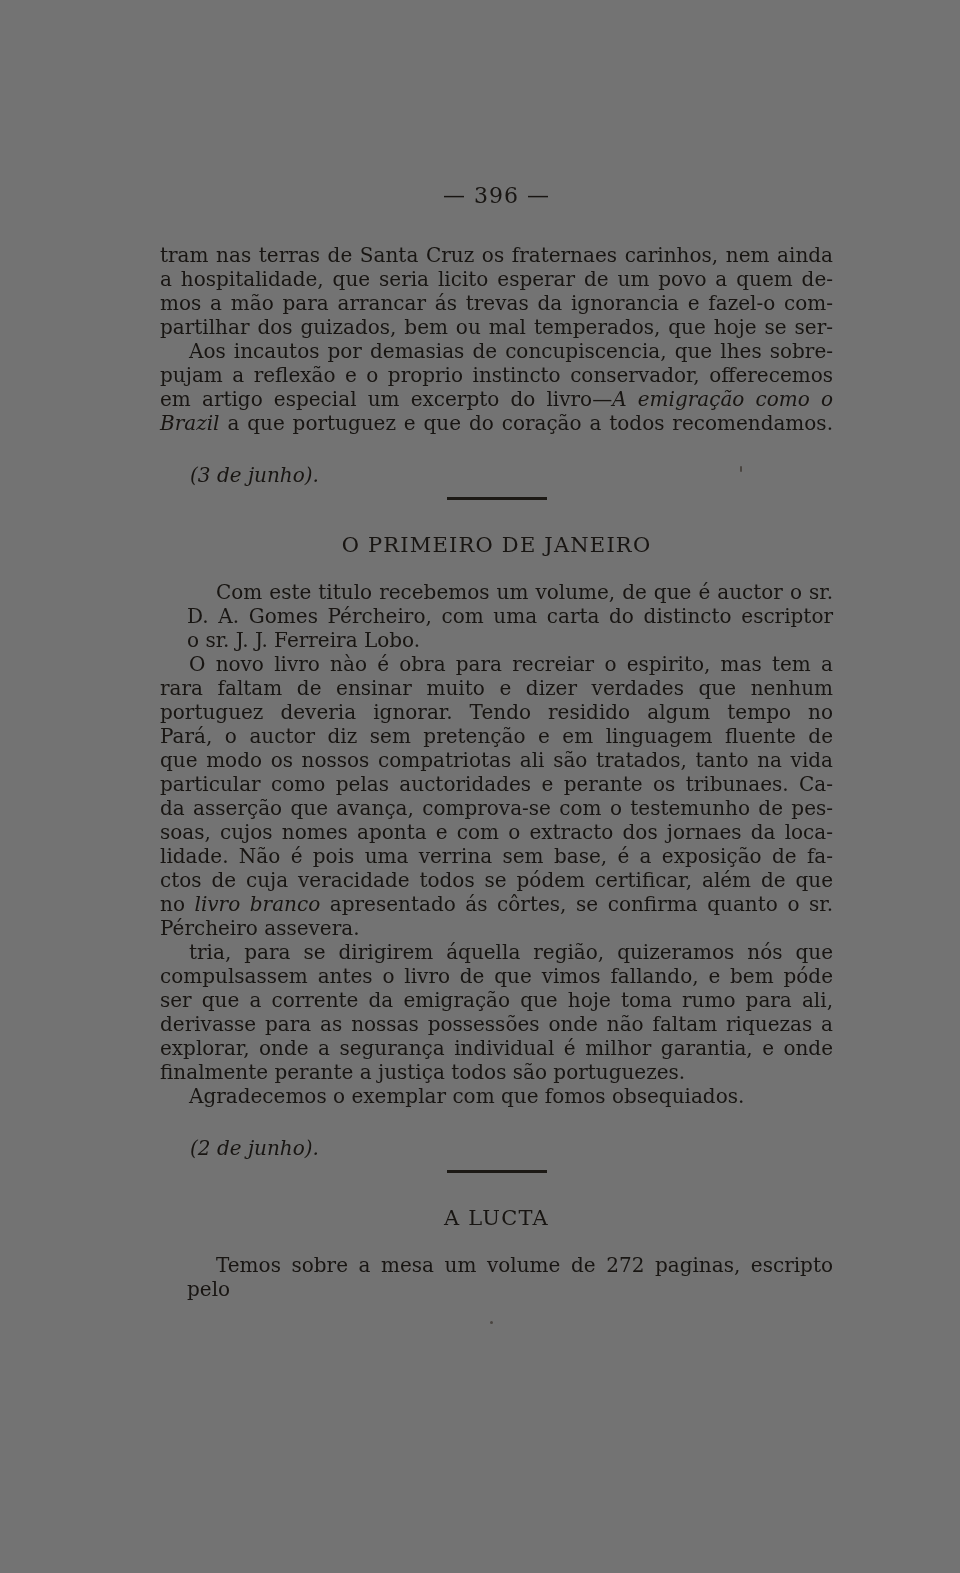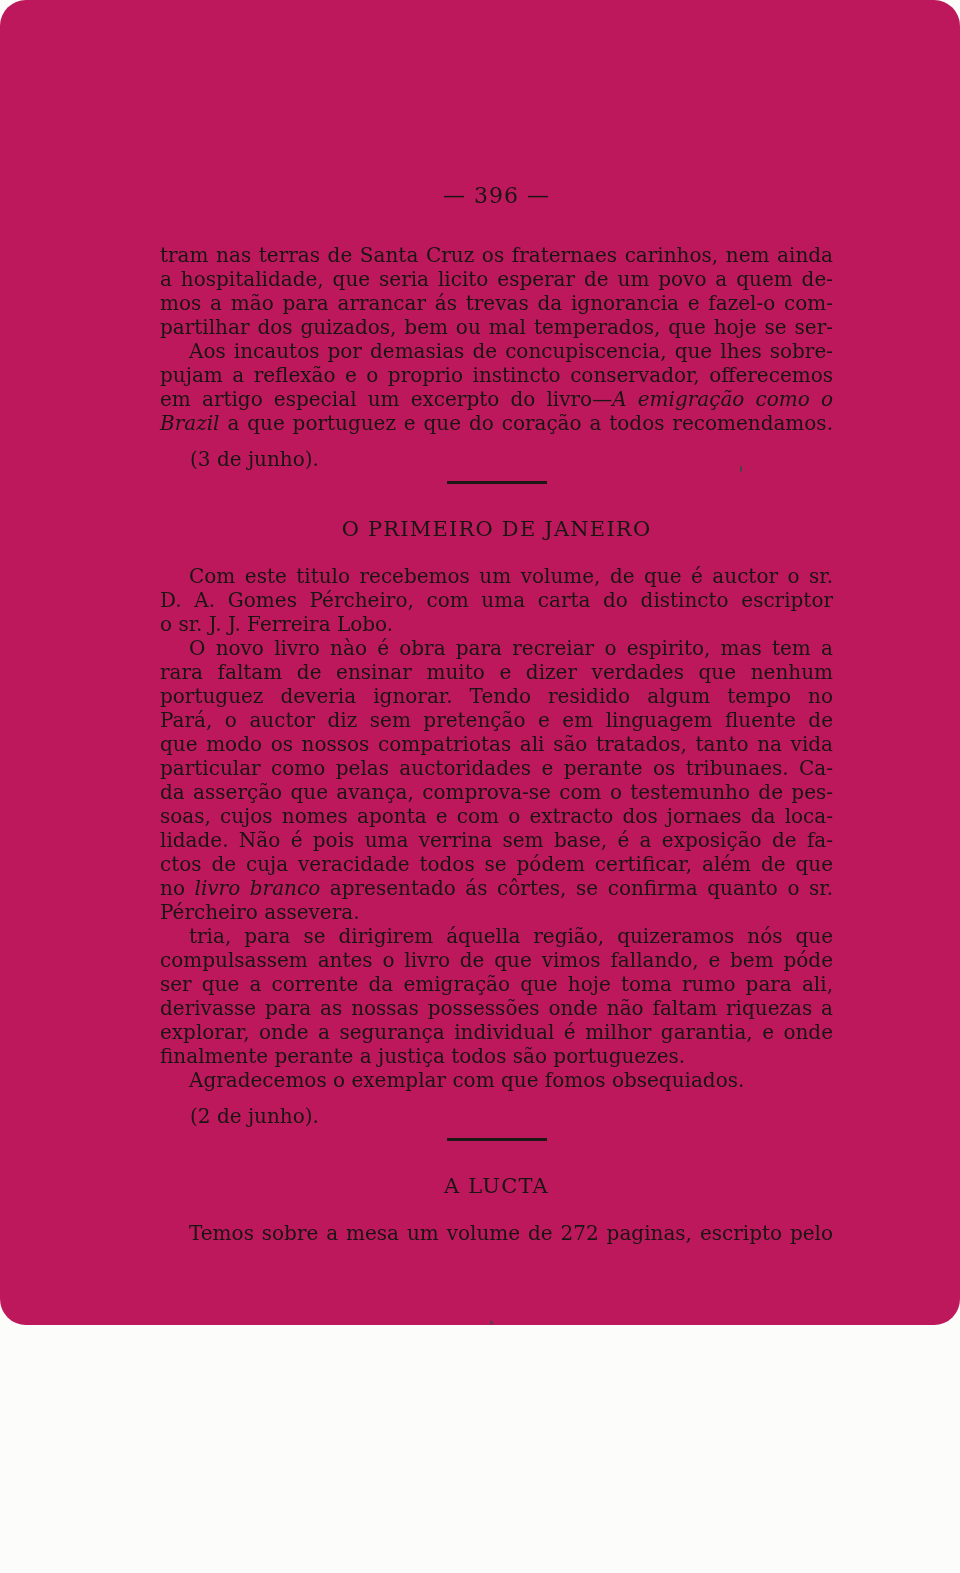--- a/index.html
+++ b/index.html
@@ -1,25 +1,24 @@
 <!DOCTYPE html>
 <html><head>
 <meta charset="utf-8">
 <title>Scanned page 396</title>
 <style>
   html,body{margin:0;padding:0;background:#fcfcfa;}
   .page{
     position:relative;
-    width:960px;height:1325px;
+    width:960px;height:1573px;
     margin:0 auto;
-    background:#be185d;
+    background:#737373;
     color:#181512;
     font-family:"DejaVu Serif","Liberation Serif",serif;
     overflow:hidden;
-    border-radius:26px;
   }
   .column{
     position:absolute;
     left:160px;top:0;
     width:673px;
   }
   .page-number{
     margin-top:183px;
     margin-bottom:34px;
     text-align:center;
@@ -28,26 +27,27 @@
     letter-spacing:1px;
   }
   .para{font-size:20px;line-height:24px;}
   .para .line{
     text-align:justify;
     text-align-last:justify;
   }
   .para .line.end{text-align-last:left;}
   .para .line:first-child{text-indent:29px;}
   .para.noindent .line:first-child{text-indent:0;}
-  .para.first{margin-top:22px;}
+  .para.first{margin-top:22px;margin-left:27px;}
   .it{font-style:italic;}
   .dateline{
+    font-style:italic;
     font-size:20px;
     line-height:24px;
-    margin:12px 0 0 30px;
+    margin:28px 0 0 30px;
   }
   .rule{
     width:100px;height:3px;
     margin:10px auto 0;
     background:#1c1915;
   }
   .article-title{
     margin:32px 0 0;
     text-align:center;
     font-size:21px;

